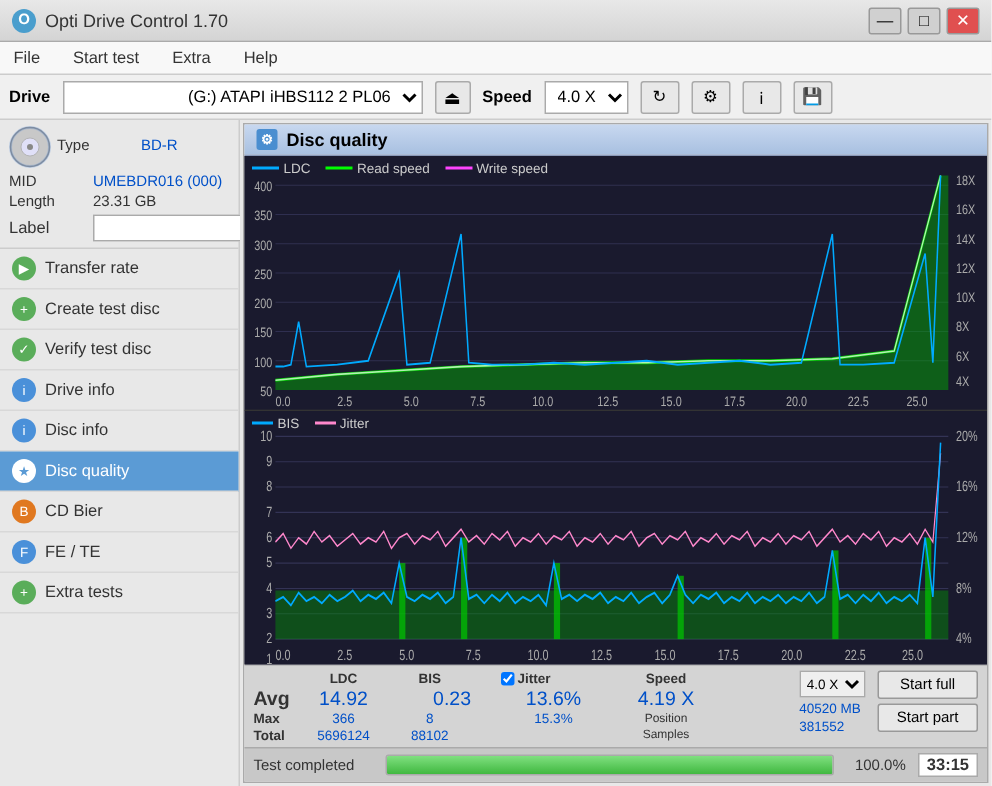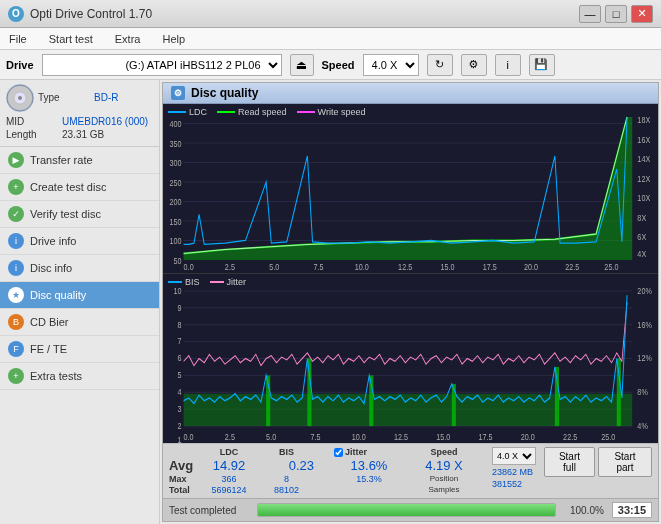--- a/index.html
+++ b/index.html
@@ -139,20 +139,25 @@
         </div>
       </div>
       <div class="disc-info-row">
         <span class="disc-info-label">MID</span>
         <span class="disc-info-value">UMEBDR016 (000)</span>
       </div>
       <div class="disc-info-row">
         <span class="disc-info-label">Length</span>
         <span class="disc-info-value black">23.31 GB</span>
       </div>
+      <div class="label-row">
+        <span class="disc-info-label">Label</span>
+        <input type="text" class="label-input" value="" style="">
+        <div class="label-btn">🔍</div>
+      </div>
     </div>
 
     <div class="nav-items">
       <div class="nav-item">
         <div class="nav-item-icon green">▶</div>
         <span>Transfer rate</span>
       </div>
       <div class="nav-item">
         <div class="nav-item-icon green">+</div>
         <span>Create test disc</span>
@@ -376,25 +381,25 @@
               <span style="text-align:center; color:#333; font-size:8px;">Samples</span>
             </div>
           </div>
 
           <div style="display:flex; flex-direction:column; gap:2px; margin-left:4px;">
             <div style="display:flex; gap:6px; align-items:center;">
               <select style="height:18px; font-size:9px; border:1px solid #aaa;">
                 <option>4.0 X</option>
               </select>
             </div>
-            <div style="font-size:9px; color:#0050c8;">23862 MB</div>
+            <div style="font-size:9px; color:#0050c8;">40520 MB</div>
             <div style="font-size:9px; color:#0050c8;">381552</div>
           </div>
 
-          <div style="display:flex; flex-direction:row; gap:3px; margin-left:4px;">
+          <div style="display:flex; flex-direction:column; gap:3px; margin-left:4px;">
             <button class="start-btn">Start full</button>
             <button class="start-btn">Start part</button>
           </div>
         </div>
 
         <div style="background:#c8c8c8; padding:3px 6px; display:flex; align-items:center; gap:8px; border-top:1px solid #aaa;">
           <span style="font-size:10px; color:#333; min-width:80px;">Test completed</span>
           <div style="flex:1; height:14px; background:white; border:1px solid #aaa; border-radius:2px; overflow:hidden;">
             <div style="height:100%; width:100%; background:linear-gradient(to bottom, #80e080, #40b840);"></div>
           </div>

